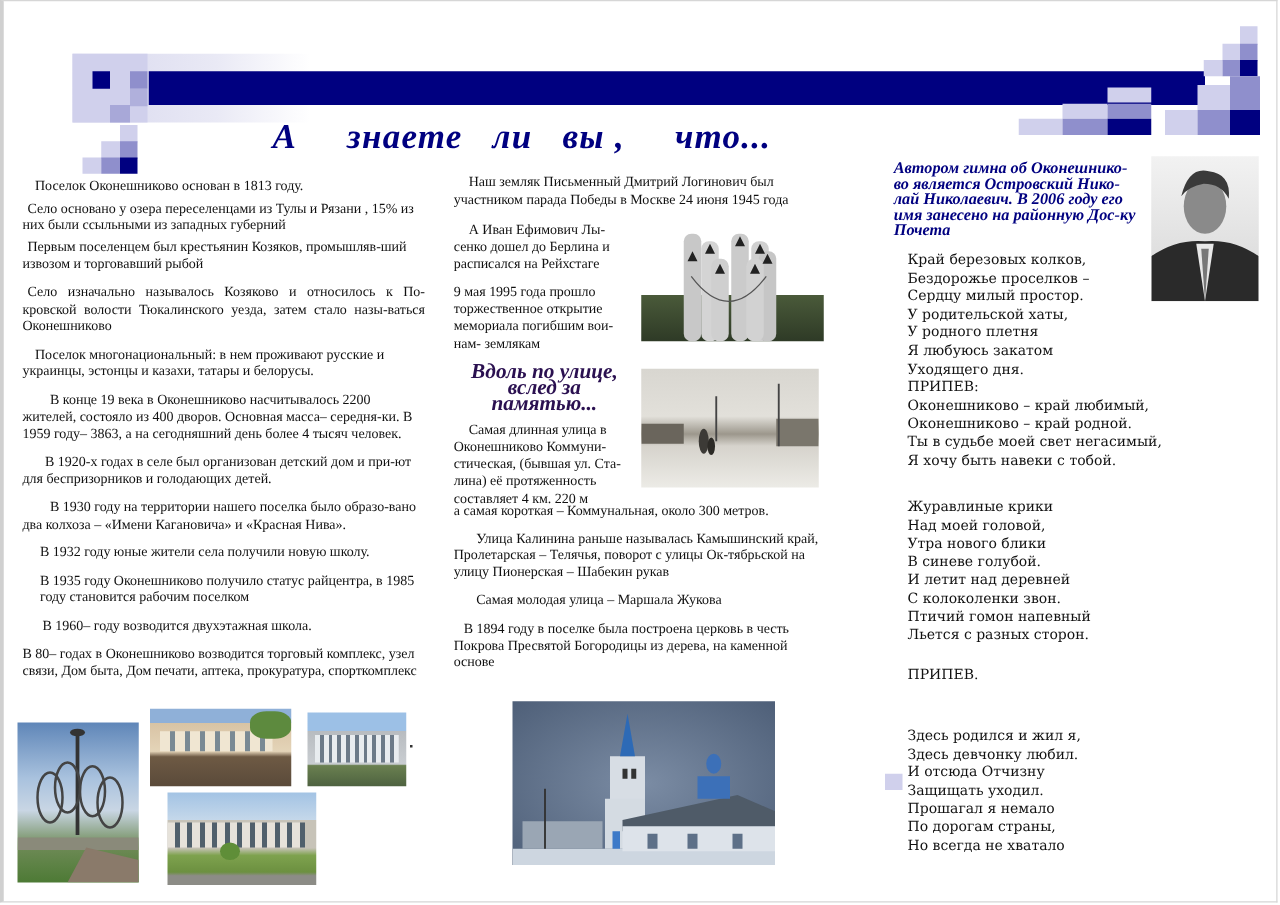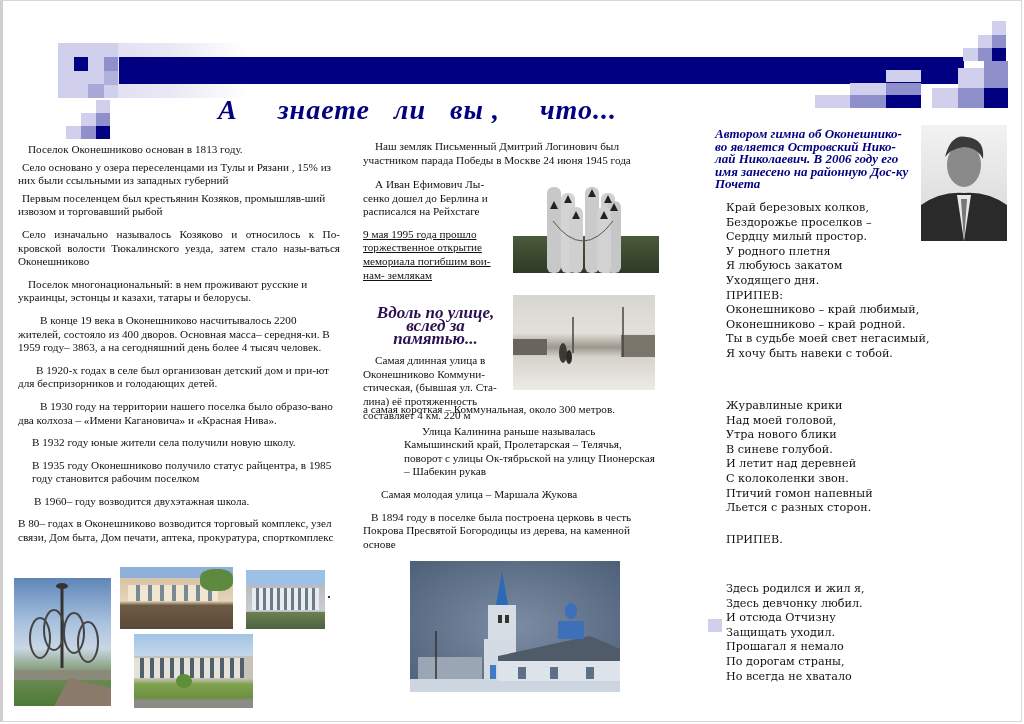--- a/index.html
+++ b/index.html
@@ -106,21 +106,21 @@
 <div class="photo" style="left:134px;top:634px;width:119px;height:74px;background:linear-gradient(180deg,#a3c3e4 0%,#c5d8ea 30%,#c7c3b8 30%,#c7c3b8 60%,#7ea24e 68%,#6c9040 86%,#8c8c86 90%,#8c8c86 100%);">
   <div style="position:absolute;left:0;top:24px;width:110px;height:20px;background:repeating-linear-gradient(90deg,#e6e2da 0 6px,#50606c 6px 10px);"></div>
   <div style="position:absolute;left:42px;top:40px;width:16px;height:14px;background:#5f8e38;border-radius:50%;"></div>
 </div>
 
 <div class="col" style="left:363px;top:140px;width:295px;">
   <p style="text-indent:12px;">Наш земляк Письменный Дмитрий Логинович был участником парада Победы в Москве 24 июня 1945 года</p>
 </div>
 <div class="col" style="left:363px;top:178px;width:145px;">
   <p style="text-indent:12px;">А Иван Ефимович Лы-сенко дошел до Берлина и расписался на Рейхстаге</p>
-  <p style="margin-bottom:24px;text-decoration:underline;">9 мая 1995 года прошло торжественное открытие мемориала погибшим вои-нам- землякам</p>
+  <p style="margin-bottom:8px;">9 мая 1995 года прошло торжественное открытие мемориала погибшим вои-нам- землякам</p>
   <p class="subhead">Вдоль по улице, вслед за памятью...</p>
   <p style="text-indent:12px;">Самая длинная улица в Оконешниково Коммуни-стическая, (бывшая ул. Ста-лина) её протяженность составляет 4 км. 220 м</p>
 </div>
 <div class="photo" style="left:513px;top:181px;width:146px;height:92px;background:linear-gradient(180deg,#ffffff 0%,#ffffff 60%,#4a5a3a 60%,#2e3a26 100%);">
   <svg width="146" height="92">
     <rect x="34" y="6" width="14" height="86" rx="6" fill="#c8c8c8"></rect>
     <rect x="48" y="12" width="14" height="80" rx="6" fill="#d4d4d4"></rect>
     <rect x="56" y="26" width="14" height="66" rx="6" fill="#cfcfcf"></rect>
     <rect x="72" y="6" width="14" height="86" rx="6" fill="#cbcbcb"></rect>
     <rect x="88" y="12" width="14" height="80" rx="6" fill="#d0d0d0"></rect>
@@ -135,21 +135,21 @@
     <rect x="0" y="44" width="34" height="16" fill="#6a655c"></rect>
     <rect x="108" y="40" width="34" height="22" fill="#7a766c"></rect>
     <line x1="60" y1="22" x2="60" y2="58" stroke="#444" stroke-width="1.5"></line>
     <line x1="110" y1="12" x2="110" y2="62" stroke="#444" stroke-width="1.5"></line>
     <ellipse cx="50" cy="58" rx="4" ry="10" fill="#3c3a36"></ellipse>
     <ellipse cx="56" cy="62" rx="3" ry="7" fill="#2c2a26"></ellipse>
   </svg>
 </div>
 <div class="col" style="left:363px;top:403px;width:295px;">
   <p style="margin-bottom:8px;">а самая короткая – Коммунальная, около 300 метров.</p>
-  <p style="text-indent:18px;margin-left:41px;">Улица Калинина раньше называлась Камышинский край,  Пролетарская – Телячья, поворот с улицы Ок-тябрьской на улицу Пионерская – Шабекин рукав</p>
+  <p style="text-indent:18px;">Улица Калинина раньше называлась Камышинский край,  Пролетарская – Телячья, поворот с улицы Ок-тябрьской на улицу Пионерская – Шабекин рукав</p>
   <p style="text-indent:18px;">Самая молодая улица – Маршала Жукова</p>
   <p style="text-indent:8px;">В 1894 году в поселке была построена церковь в честь Покрова Пресвятой Богородицы из дерева, на каменной основе</p>
 </div>
 <div class="photo" style="left:410px;top:561px;width:210px;height:131px;background:radial-gradient(ellipse at center,#7b8ca4 0%,#4e5f78 100%);">
   <svg width="210" height="131">
     <rect x="0" y="118" width="210" height="13" fill="#cdd6e0"></rect>
     <rect x="78" y="44" width="28" height="36" fill="#d7dde4"></rect>
     <polygon points="86,44 92,10 98,44" fill="#2d6ab6"></polygon>
     <rect x="88" y="54" width="4" height="8" fill="#333"></rect>
     <rect x="95" y="54" width="4" height="8" fill="#333"></rect>
@@ -175,20 +175,21 @@
     <polygon points="40,74 43,116 46,74" fill="#777"></polygon>
     <ellipse cx="43" cy="40" rx="17" ry="22" fill="#8a8a8a"></ellipse>
     <path d="M24 32 Q30 8 46 12 Q64 14 62 34 Q56 22 42 22 Q30 24 24 32Z" fill="#3a3a3a"></path>
   </svg>
 </div>
 
 <div class="poem" style="top:201px;">
   <div>Край березовых колков,</div>
   <div>Бездорожье проселков –</div>
   <div>Сердцу милый простор.</div>
+  <div>У родительской хаты,</div>
   <div>У родного плетня</div>
   <div>Я любуюсь закатом</div>
   <div>Уходящего дня.</div>
   <div>ПРИПЕВ:</div>
   <div>Оконешниково – край любимый,</div>
   <div>Оконешниково – край родной.</div>
   <div>Ты в судьбе моей свет негасимый,</div>
   <div>Я хочу быть навеки с тобой.</div>
 </div>
 

